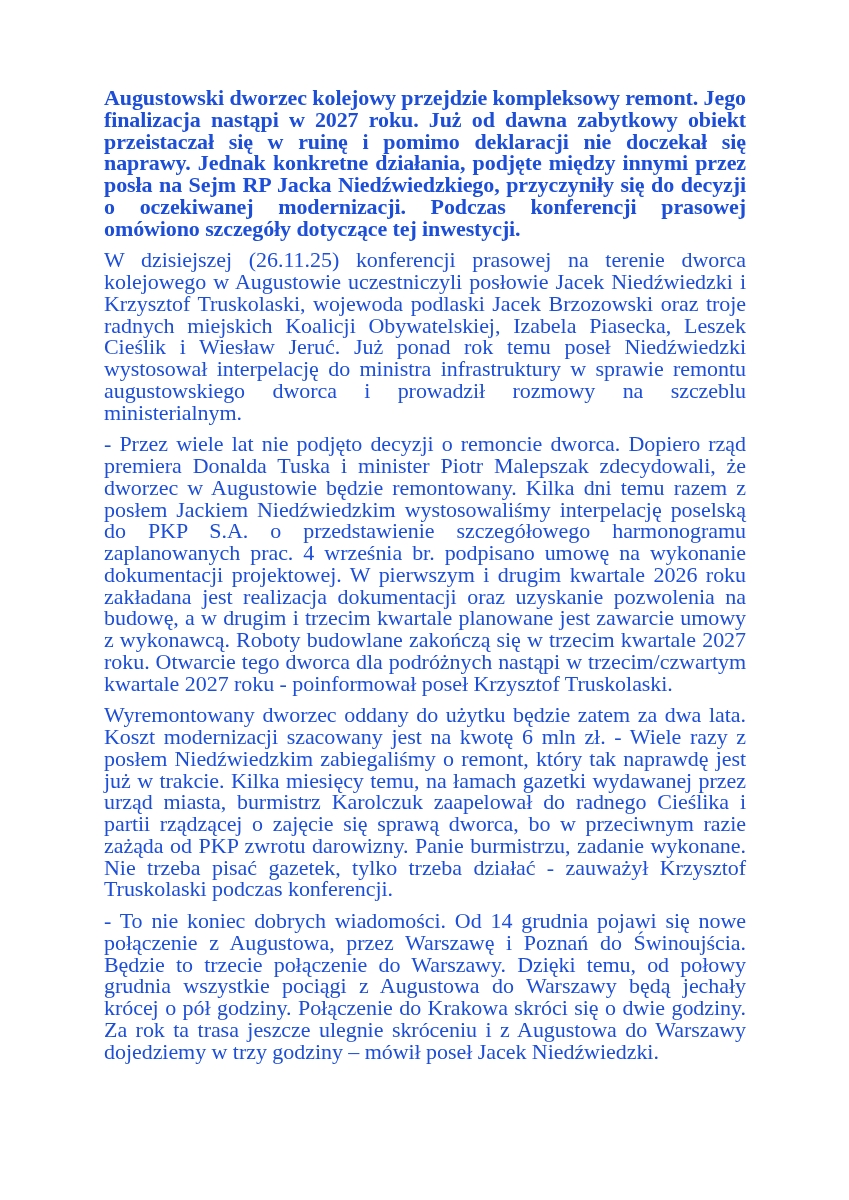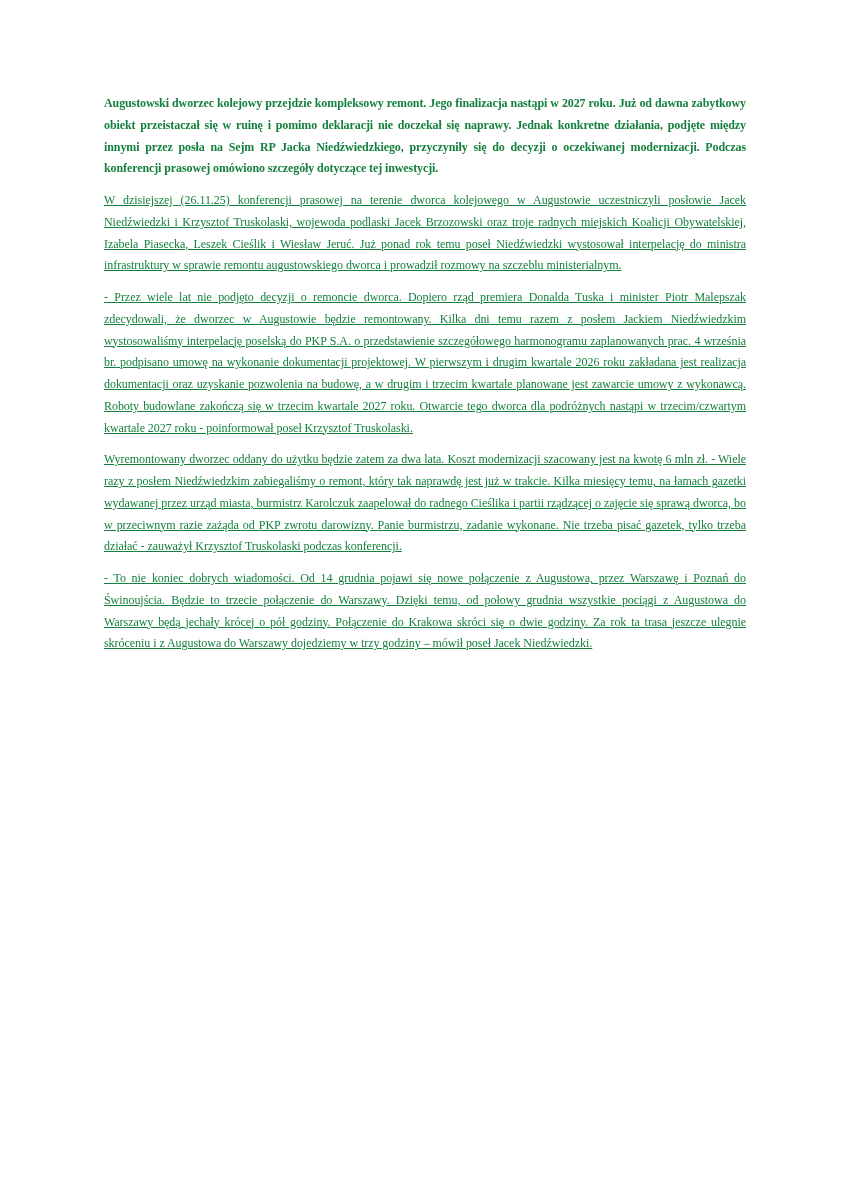--- a/index.html
+++ b/index.html
@@ -9,38 +9,37 @@
     }
     body {
       width: 849px;
       height: 1200px;
       position: relative;
       overflow: hidden;
     }
     .page {
       position: absolute;
       left: 104px;
-      top: 93px;
+      top: 87px;
       width: 642px;
       font-family: "Liberation Serif", "DejaVu Serif", serif;
-      font-size: 12px;
+      font-size: 22px;
       line-height: 21.75px;
-      color: #15803d;
+      color: #1d4ed8;
       text-align: justify;
     }
     .page p {
       margin: 0 0 10px 0;
     }
     .lead {
       font-weight: bold;
       letter-spacing: -0.1px;
     }
     .body-text {
       letter-spacing: -0.05px;
-      text-decoration: underline;
     }
   </style>
 </head>
 <body>
 
 <div class="page">
   <p class="lead">Augustowski dworzec kolejowy przejdzie kompleksowy remont. Jego finalizacja nastąpi w 2027 roku. Już od dawna zabytkowy obiekt przeistaczał się w ruinę i pomimo deklaracji nie doczekał się naprawy. Jednak konkretne działania, podjęte między innymi przez posła na Sejm RP Jacka Niedźwiedzkiego, przyczyniły się do decyzji o oczekiwanej modernizacji. Podczas konferencji prasowej omówiono szczegóły dotyczące tej inwestycji.</p>
   <p class="body-text">W dzisiejszej (26.11.25) konferencji prasowej na terenie dworca kolejowego w Augustowie uczestniczyli posłowie Jacek Niedźwiedzki i Krzysztof Truskolaski, wojewoda podlaski Jacek Brzozowski oraz troje radnych miejskich Koalicji Obywatelskiej, Izabela Piasecka, Leszek Cieślik i Wiesław Jeruć. Już ponad rok temu poseł Niedźwiedzki wystosował interpelację do ministra infrastruktury w sprawie remontu augustowskiego dworca i prowadził rozmowy na szczeblu ministerialnym.</p>
   <p class="body-text">- Przez wiele lat nie podjęto decyzji o remoncie dworca. Dopiero rząd premiera Donalda Tuska i minister Piotr Malepszak zdecydowali, że dworzec w Augustowie będzie remontowany. Kilka dni temu razem z posłem Jackiem Niedźwiedzkim wystosowaliśmy interpelację poselską do PKP S.A. o przedstawienie szczegółowego harmonogramu zaplanowanych prac. 4 września br. podpisano umowę na wykonanie dokumentacji projektowej. W pierwszym i drugim kwartale 2026 roku zakładana jest realizacja dokumentacji oraz uzyskanie pozwolenia na budowę, a w drugim i trzecim kwartale planowane jest zawarcie umowy z wykonawcą. Roboty budowlane zakończą się w trzecim kwartale 2027 roku. Otwarcie tego dworca dla podróżnych nastąpi w trzecim/czwartym kwartale 2027 roku - poinformował poseł Krzysztof Truskolaski.</p>
   <p class="body-text">Wyremontowany dworzec oddany do użytku będzie zatem za dwa lata. Koszt modernizacji szacowany jest na kwotę 6 mln zł. - Wiele razy z posłem Niedźwiedzkim zabiegaliśmy o remont, który tak naprawdę jest już w trakcie. Kilka miesięcy temu, na łamach gazetki wydawanej przez urząd miasta, burmistrz Karolczuk zaapelował do radnego Cieślika i partii rządzącej o zajęcie się sprawą dworca, bo w przeciwnym razie zażąda od PKP zwrotu darowizny. Panie burmistrzu, zadanie wykonane. Nie trzeba pisać gazetek, tylko trzeba działać - zauważył Krzysztof Truskolaski podczas konferencji.</p>

